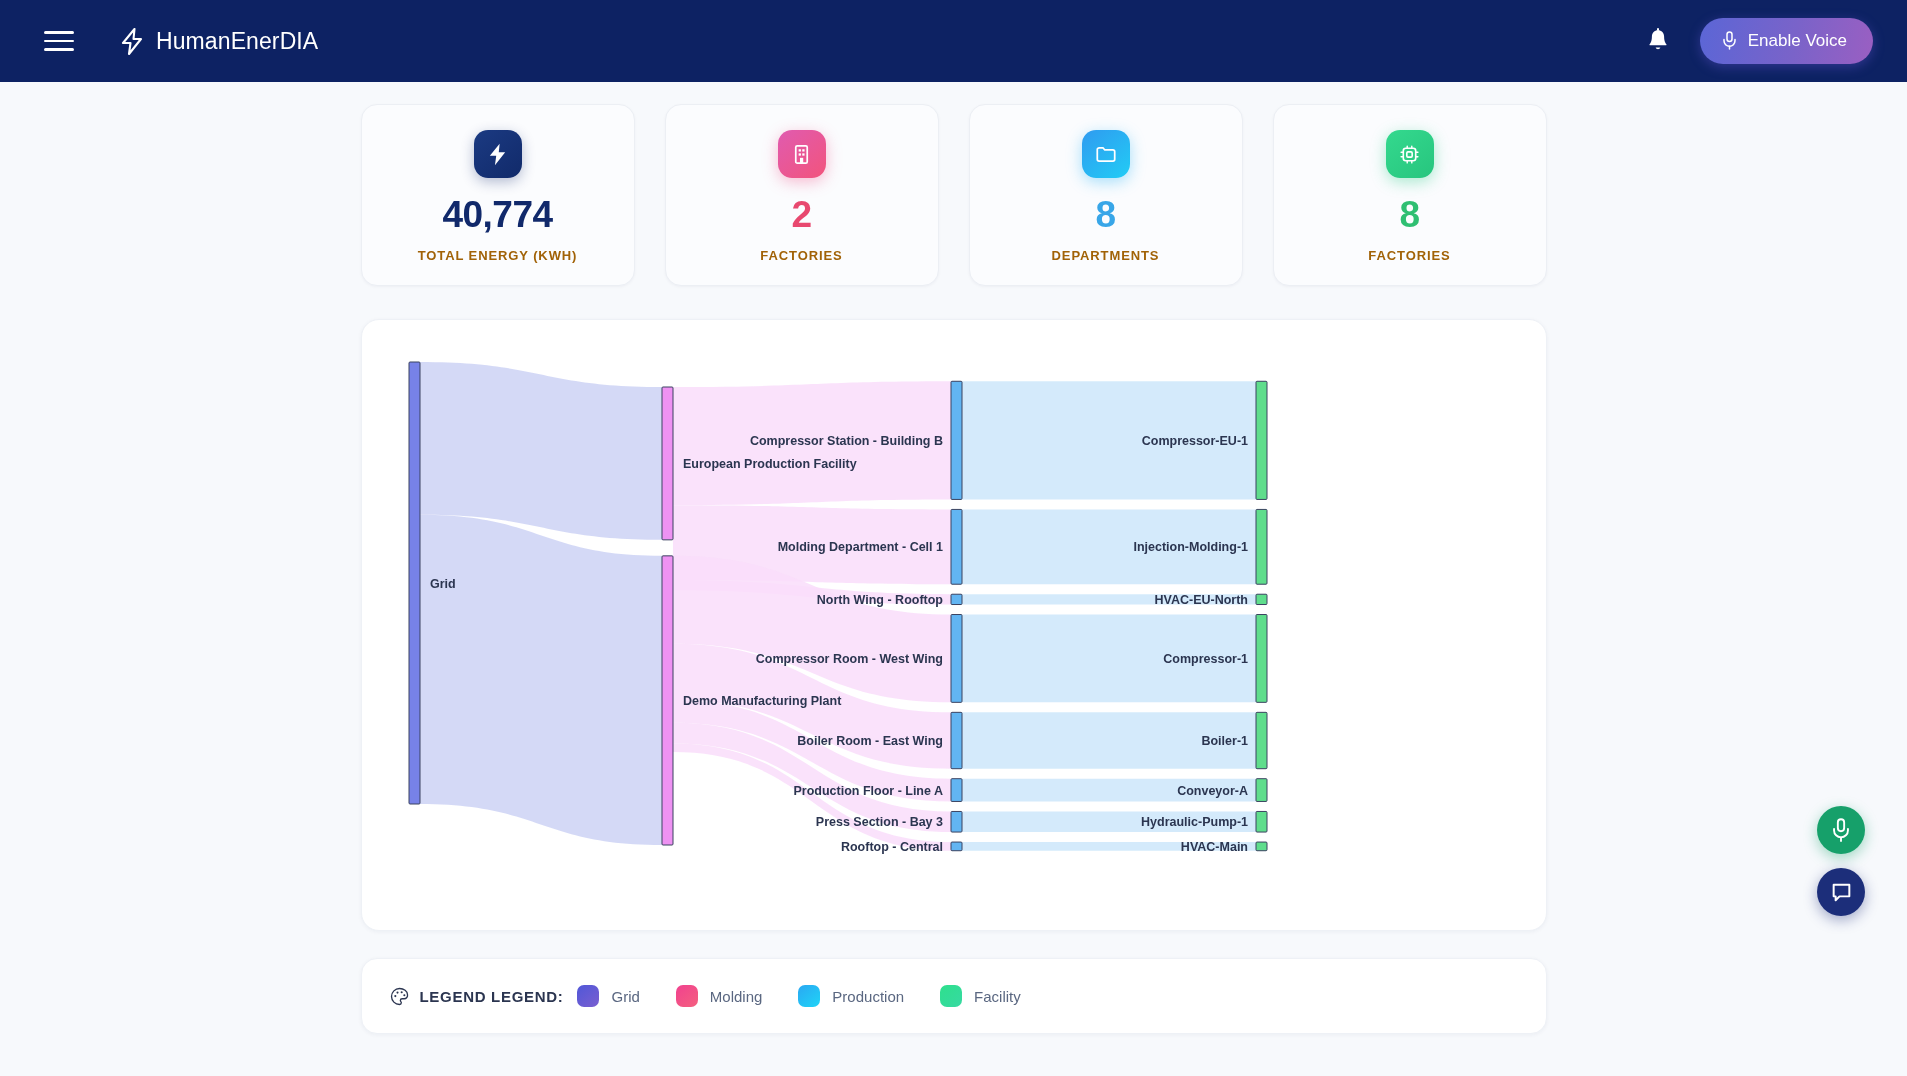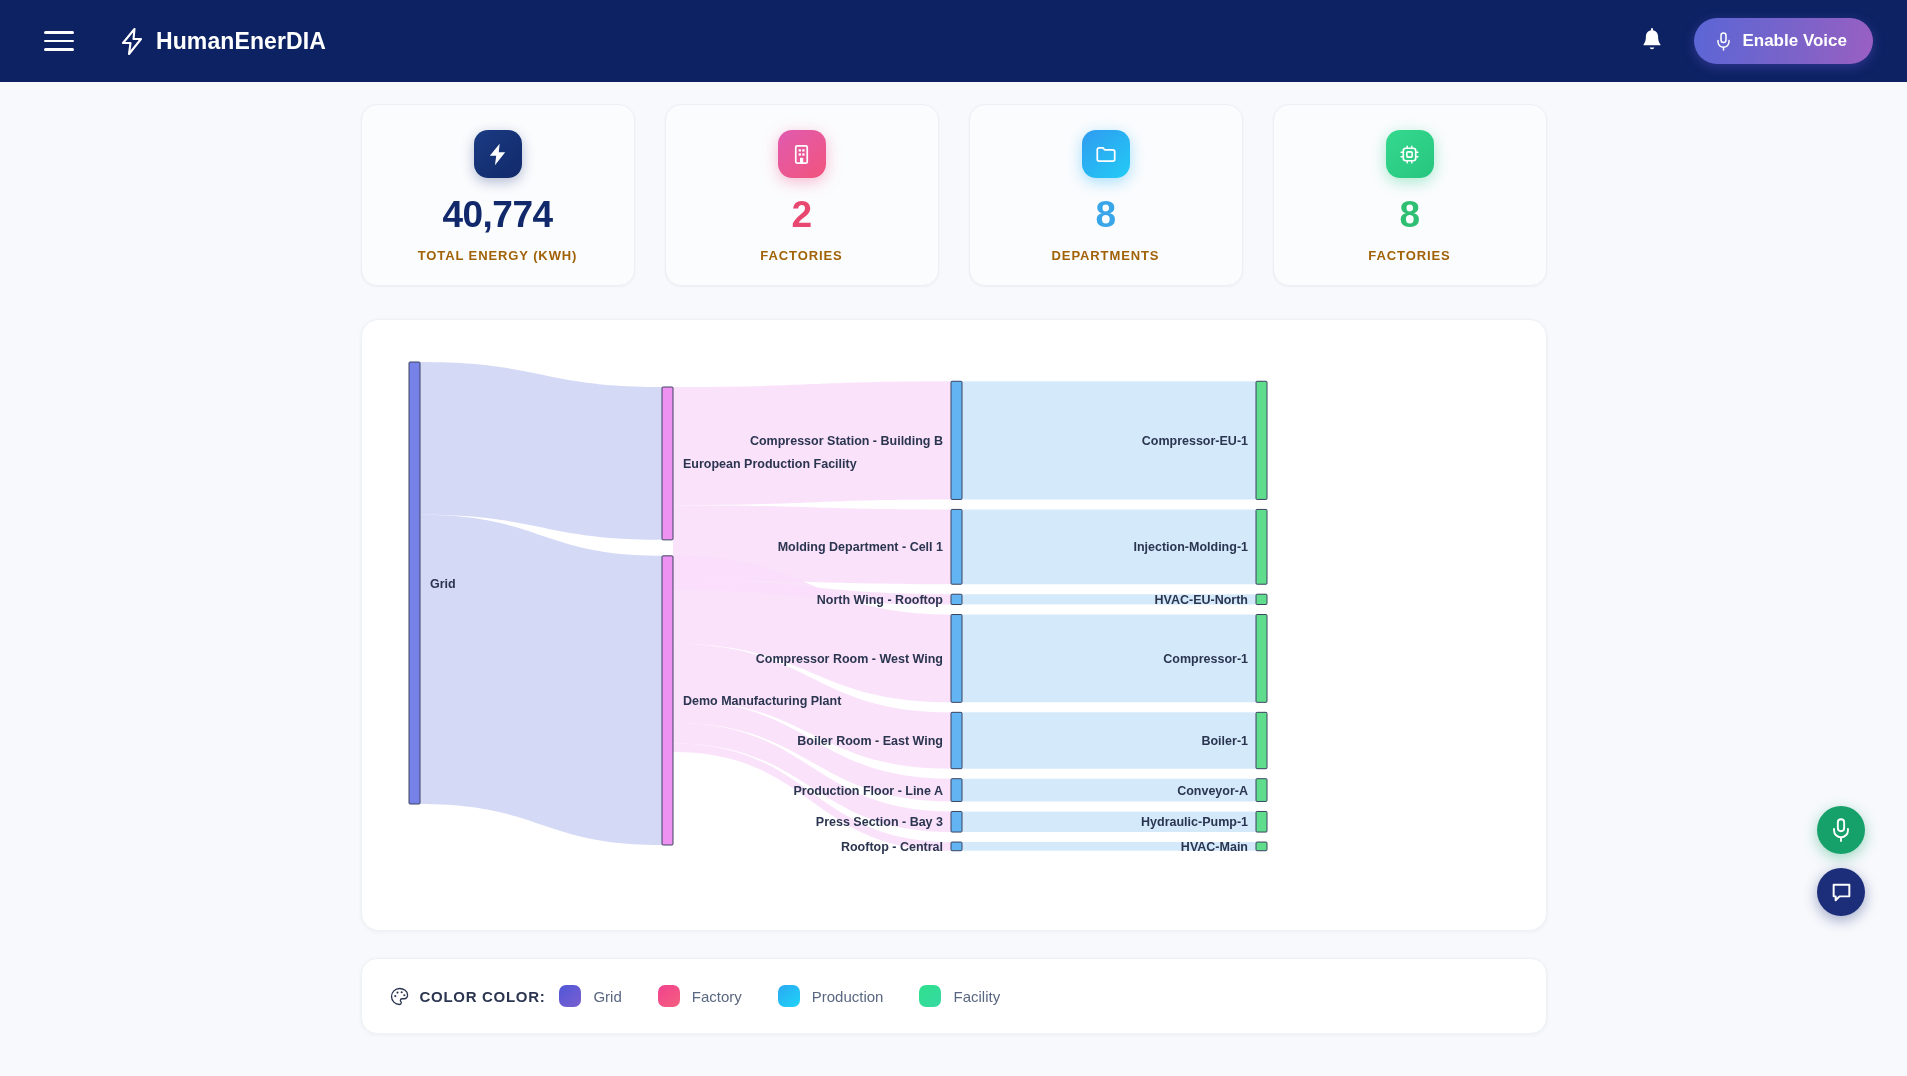--- a/index.html
+++ b/index.html
@@ -22,30 +22,30 @@
     width: 30px; height: 26px;
     display: flex; flex-direction: column; justify-content: center; gap: 6px;
     cursor: pointer; margin-left: 14px;
   }
   .hamburger span { display: block; height: 2.5px; background: #ffffff; border-radius: 2px; }
   .brand {
     display: flex; align-items: center; gap: 12px;
     margin-left: 46px;
   }
   .brand-title {
-    color: #ffffff; font-size: 23px; font-weight: bold; letter-spacing: .1px;
+    color: #ffffff; font-size: 23px; font-weight: normal; letter-spacing: .1px;
   }
   .appbar-right {
     margin-left: auto; display: flex; align-items: center; gap: 30px;
   }
   .bell { cursor: pointer; display:block; }
   .voice-btn {
-    display: flex; align-items: flex-end; gap: 11px;
+    display: flex; align-items: flex-start; gap: 11px;
     background: linear-gradient(100deg, #5b66d6 0%, #7a63c9 55%, #9a5fc2 100%);
-    color: #ffffff; font-size: 17px; font-weight: bold;
+    color: #ffffff; font-size: 17px; font-weight: normal;
     border: none; border-radius: 26px;
     padding: 13px 26px 13px 22px;
     cursor: pointer;
     box-shadow: 0 3px 12px rgba(90,80,200,.45);
   }
 
   
   .page { padding: 22px 0 0 0; }
 
   .stats-row {
@@ -275,29 +275,29 @@
   </div>
 
   <div class="legend-card">
     <svg width="19" height="19" viewBox="0 0 20 20">
       <path d="M10 1.6a8.4 8.4 0 0 0 0 16.8c1.1 0 1.9-.8 1.9-1.8 0-.5-.2-.9-.5-1.2-.3-.3-.5-.7-.5-1.2 0-1 .8-1.8 1.9-1.8h2.1A3.6 3.6 0 0 0 18.4 8c0-3.6-3.8-6.4-8.4-6.4z" fill="none" stroke="#2b3550" stroke-width="1.4"></path>
       <circle cx="5.6" cy="9.6" r="1.1" fill="#2b3550"></circle>
       <circle cx="7.9" cy="5.9" r="1.1" fill="#2b3550"></circle>
       <circle cx="12.3" cy="5.5" r="1.1" fill="#2b3550"></circle>
       <circle cx="15.1" cy="8.6" r="1.1" fill="#2b3550"></circle>
     </svg>
-    <span class="legend-title">COLOR COLOR:</span>
+    <span class="legend-title">LEGEND LEGEND:</span>
 
     <div class="legend-item">
       <span class="legend-swatch" style="background:linear-gradient(140deg,#5057d8,#7a5fd0)"></span>
       <span class="legend-text">Grid</span>
     </div>
     <div class="legend-item">
       <span class="legend-swatch" style="background:linear-gradient(140deg,#f1418f,#f4607f)"></span>
-      <span class="legend-text">Factory</span>
+      <span class="legend-text">Molding</span>
     </div>
     <div class="legend-item">
       <span class="legend-swatch" style="background:linear-gradient(140deg,#2aa8f2,#1fd4f7)"></span>
       <span class="legend-text">Production</span>
     </div>
     <div class="legend-item">
       <span class="legend-swatch" style="background:linear-gradient(140deg,#2ee08d,#37d9a2)"></span>
       <span class="legend-text">Facility</span>
     </div>
   </div>

